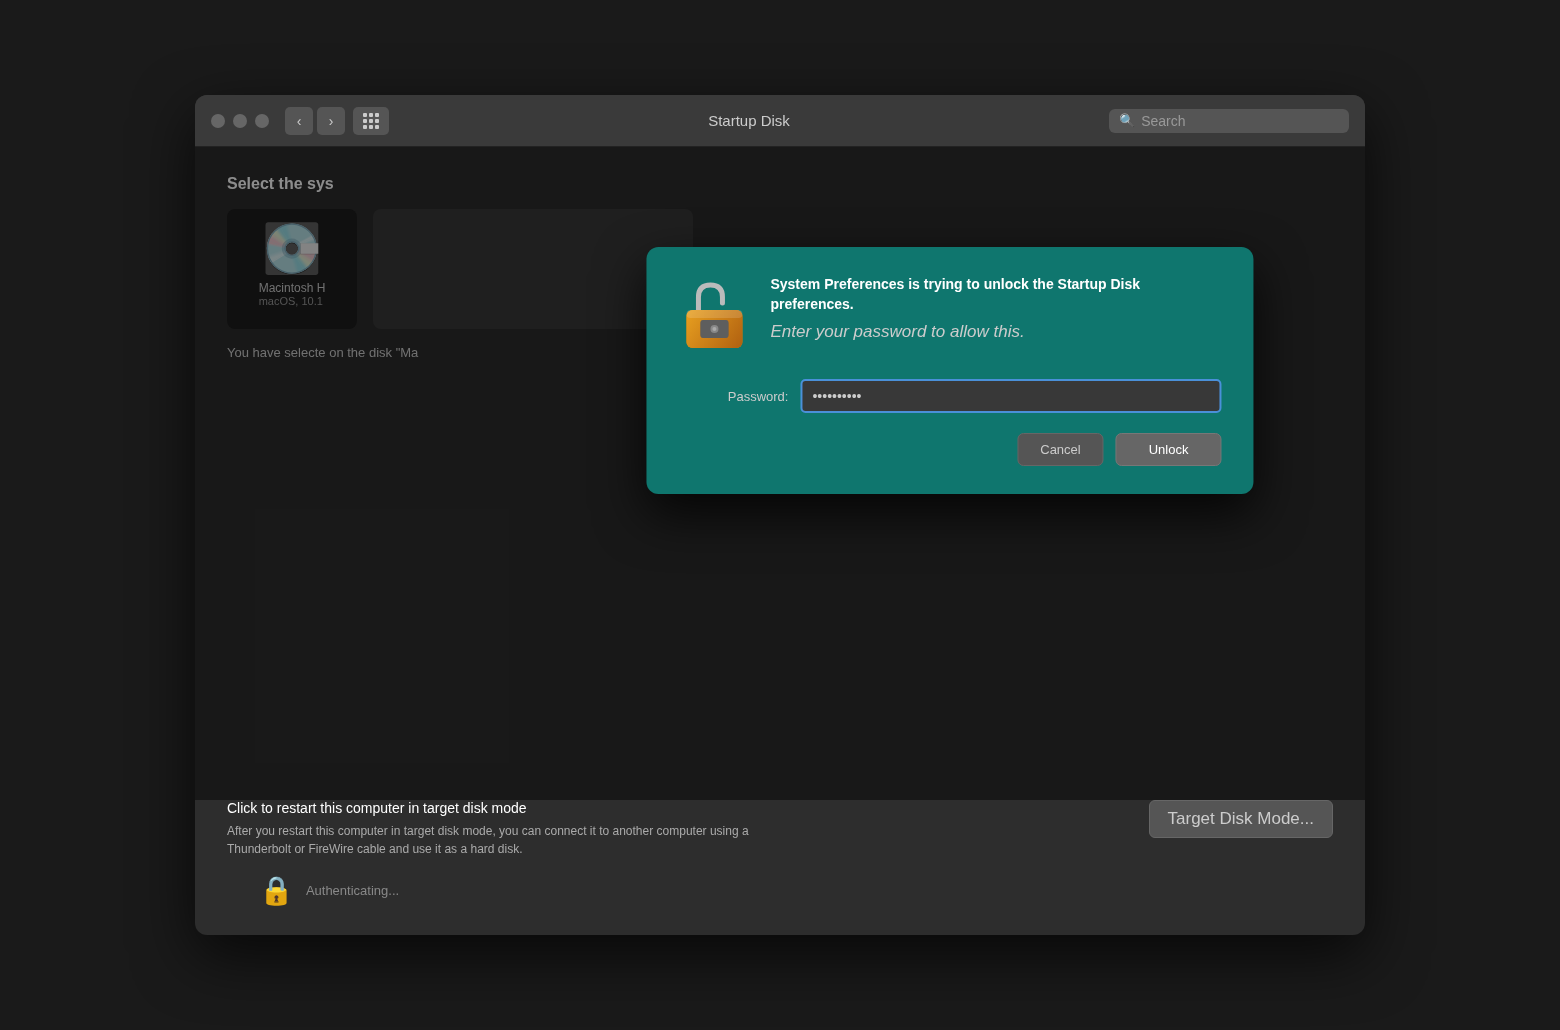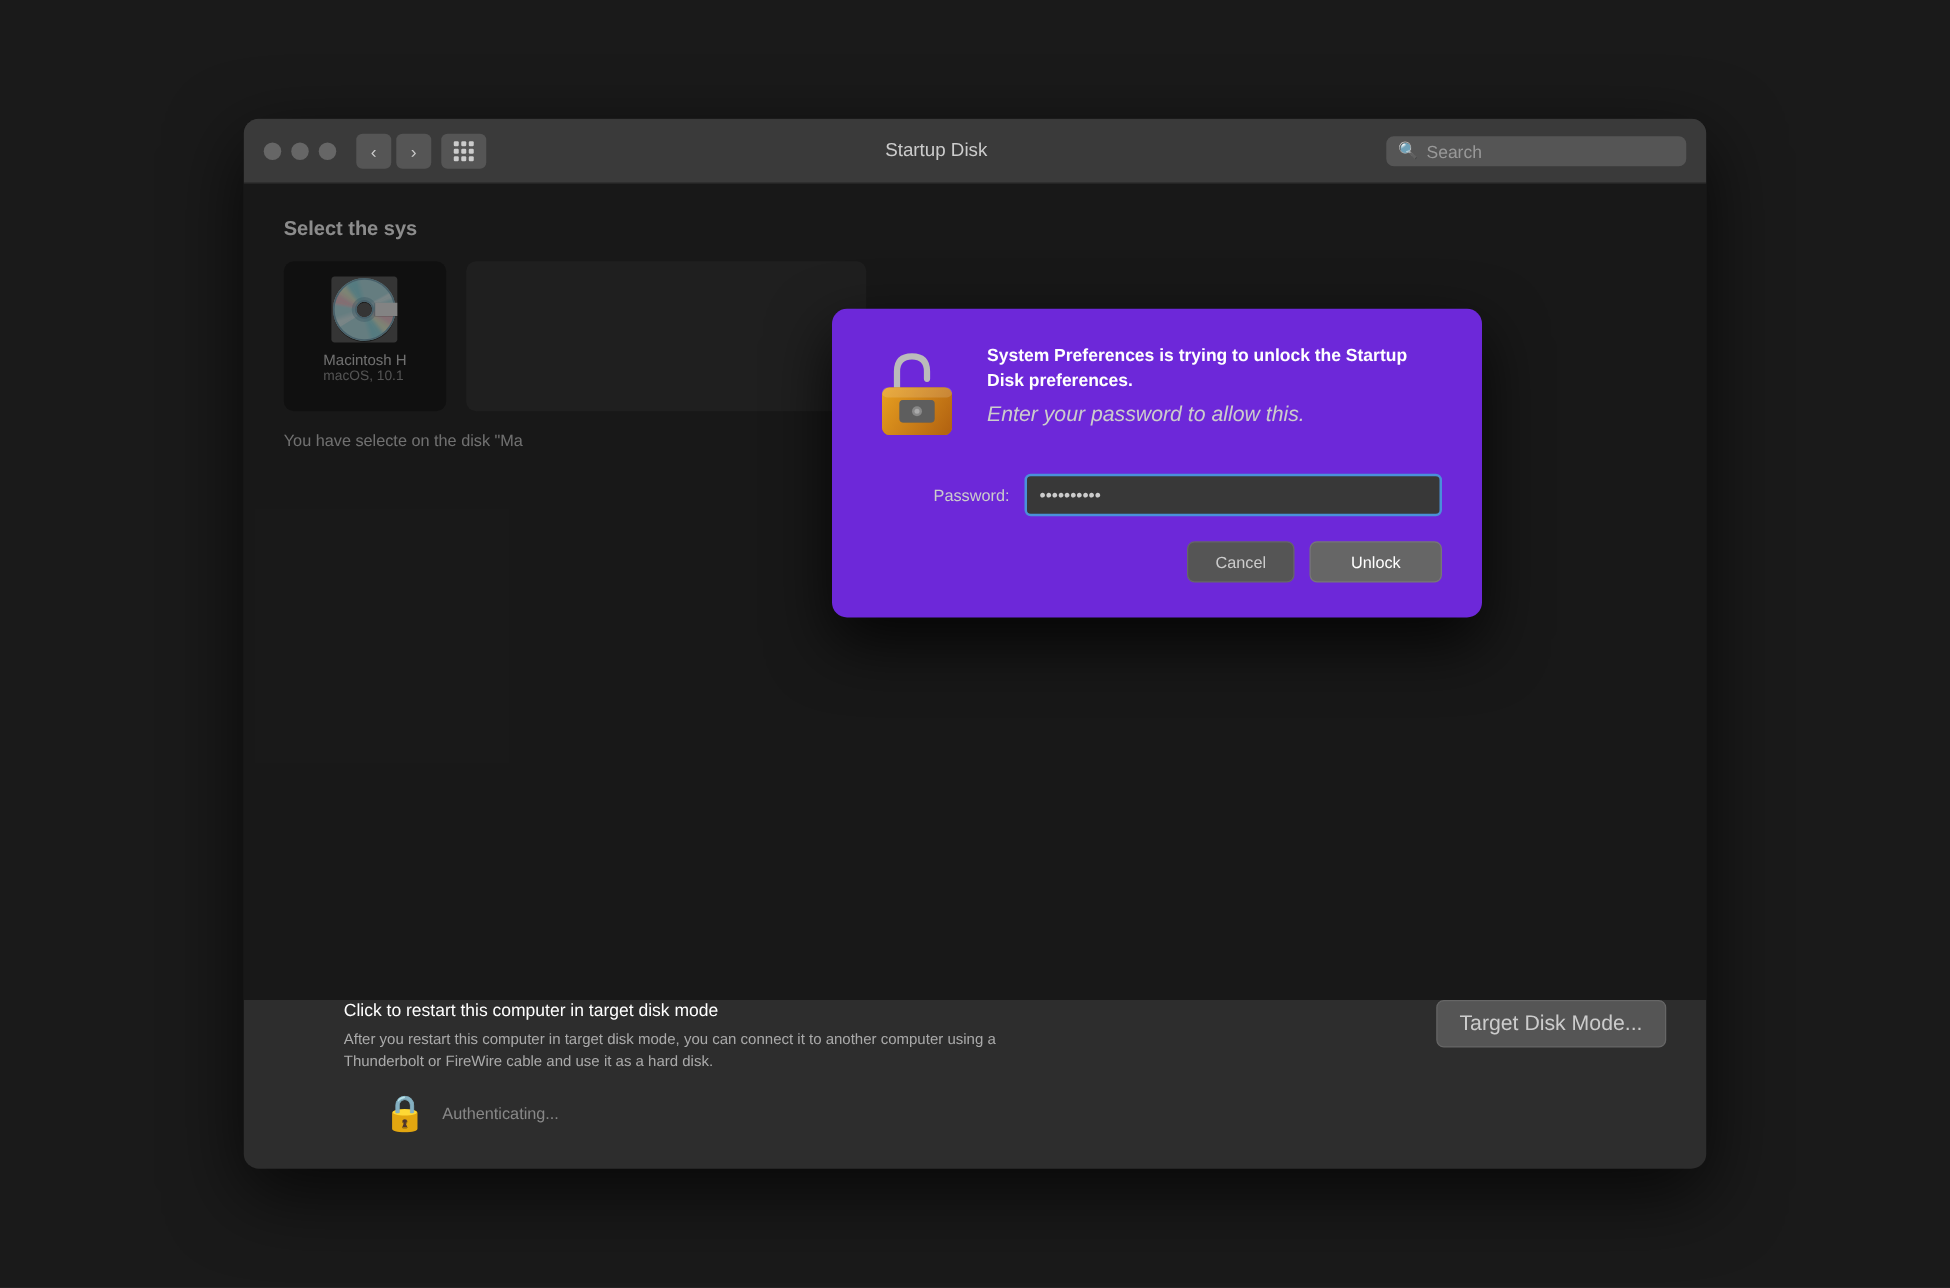--- a/index.html
+++ b/index.html
@@ -164,21 +164,20 @@
 
     .selected-text {
       color: #ccc;
       font-size: 13px;
       margin-top: 12px;
     }
 
     
     .bottom-section {
       padding: 0 32px 28px 32px;
-      margin-left: 48px;
     }
 
     .target-disk-row {
       display: flex;
       align-items: flex-start;
       justify-content: space-between;
       margin-bottom: 16px;
     }
 
     .target-disk-info {
@@ -239,22 +238,22 @@
       background: rgba(0,0,0,0.45);
       z-index: 10;
     }
 
     
     .auth-dialog {
       position: absolute;
       top: 100px;
       left: 50%;
       transform: translateX(-22%);
-      width: 520px;
-      background: #6d28d9;
+      width: 607px;
+      background: #0f766e;
       border-radius: 12px;
       box-shadow: 0 20px 50px rgba(0,0,0,0.8);
       z-index: 20;
       padding: 28px 32px 28px 32px;
     }
 
     .dialog-header {
       display: flex;
       gap: 20px;
       align-items: flex-start;

